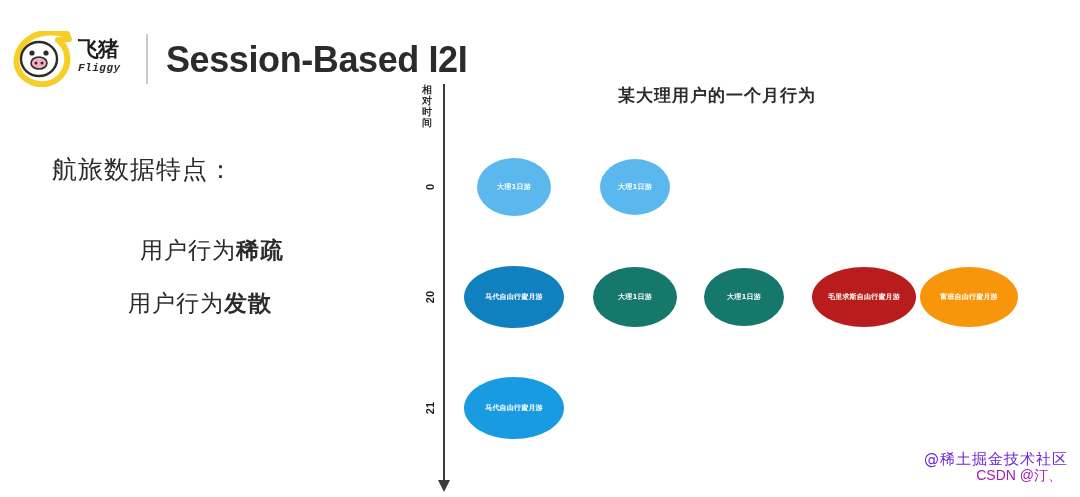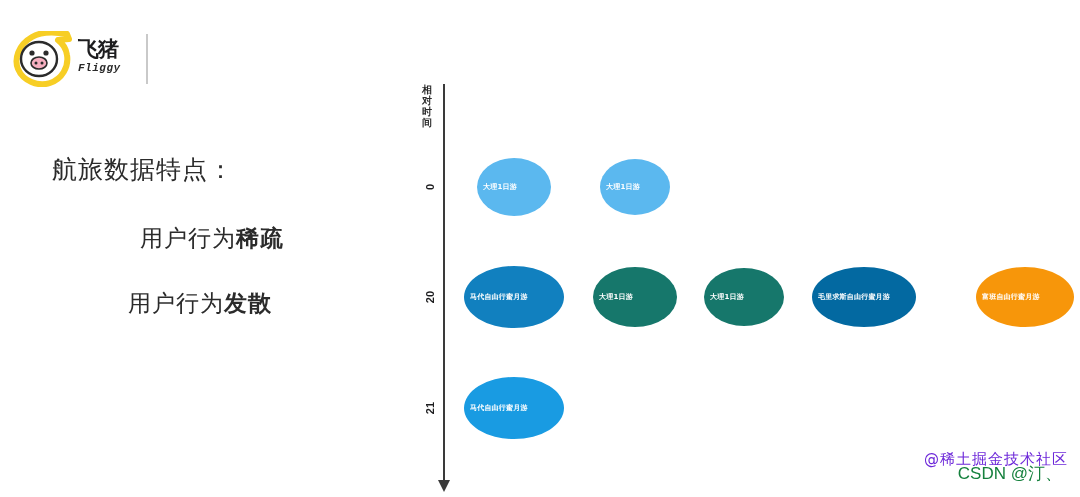--- a/index.html
+++ b/index.html
@@ -41,21 +41,21 @@
     position:absolute;left:52px;top:153px;
     font-family:"DejaVu Sans",sans-serif;
     font-size:25px;color:#2b2b2b;white-space:nowrap;letter-spacing:1px;
   }
   .bullet{
     position:absolute;
     font-family:"DejaVu Sans",sans-serif;
     font-size:23px;color:#2b2b2b;white-space:nowrap;letter-spacing:1px;
   }
   .bullet b{font-weight:bold;}
-  .bullet-1{left:140px;top:223px;}
+  .bullet-1{left:140px;top:235px;}
   .bullet-2{left:128px;top:288px;}
 
   
   .chart{position:absolute;left:400px;top:72px;width:680px;height:425px;}
 
   .chart-title{
     position:absolute;left:218px;top:12px;
     font-family:"DejaVu Sans",sans-serif;
     font-size:17px;font-weight:bold;color:#2b2b2b;white-space:nowrap;letter-spacing:1px;
   }
@@ -83,38 +83,38 @@
   .tick span{
     display:block;
     font-family:"Liberation Sans",sans-serif;
     font-size:11px;font-weight:bold;color:#1d1d1f;
     transform:rotate(-90deg);transform-origin:50% 50%;
     line-height:16px;text-align:center;white-space:nowrap;
   }
 
   .ellipse{
     position:absolute;border-radius:50%;
-    display:flex;align-items:center;
+    display:flex;align-items:center;justify-content:center;
     color:#ffffff;text-align:center;
     font-family:"DejaVu Sans",sans-serif;
     font-size:7px;font-weight:bold;
     letter-spacing:0.2px;line-height:9px;
     padding:0 6px;box-sizing:border-box;
   }
 
   
   .watermark{
     position:absolute;right:12px;bottom:28px;
     font-family:"DejaVu Sans",sans-serif;
     font-size:15px;color:#6d28d9;white-space:nowrap;letter-spacing:1px;
   }
   .watermark-sub{
     position:absolute;right:18px;bottom:12px;
     font-family:"Liberation Sans",sans-serif;
-    font-size:17px;color:#15803d;white-space:nowrap;
+    font-size:14px;color:#a21caf;white-space:nowrap;
   }
 </style>
 </head>
 <body>
 
 <div class="header">
 
   <div class="logo-mark">
     <svg width="62" height="56" viewBox="0 0 62 56">
       <path d="M55 3 C44 1 30 0 20 6 C6 14 2 28 6 38 C11 50 26 56 38 52 C50 48 57 36 55 24 C54 17 50 12 46 9 L57 8 Z" fill="none" stroke="#F7CE25" stroke-width="6" stroke-linejoin="round"></path>
@@ -127,34 +127,36 @@
     </svg>
   </div>
 
   <div class="logo-word">
     <div class="cn">飞猪</div>
     <div class="en">Fliggy</div>
   </div>
 
   <div class="divider"></div>
 
+  <div class="page-title">Session-Based I2I</div>
 </div>
 
 <div class="lead">航旅数据特点：</div>
 
 <div class="bullet bullet-1">
   <span>用户行为</span><b>稀疏</b>
 </div>
 
 <div class="bullet bullet-2">
   <span>用户行为</span><b>发散</b>
 </div>
 
 <div class="chart">
 
+  <div class="chart-title">某大理用户的一个月行为</div>
 
   <div class="axis-label">相对时间</div>
 
   <div class="axis-line"></div>
   <div class="axis-arrow"></div>
 
   <div id="ticks">
       <div class="tick" style="top: 107px;">
         <span>0</span>
       </div>
@@ -174,24 +176,24 @@
       </div>
       <div class="ellipse" style="width: 100px; height: 62px; background: rgb(17, 128, 191); left: 64px; top: 194px;">
         <span>马代自由行蜜月游</span>
       </div>
       <div class="ellipse" style="width: 84px; height: 60px; background: rgb(22, 119, 107); left: 193px; top: 195px;">
         <span>大理1日游</span>
       </div>
       <div class="ellipse" style="width: 80px; height: 58px; background: rgb(22, 119, 107); left: 304px; top: 196px;">
         <span>大理1日游</span>
       </div>
-      <div class="ellipse" style="width: 104px; height: 60px; background: #0369a1; left: 412px; top: 195px;">
+      <div class="ellipse" style="width: 104px; height: 60px; background: #b91c1c; left: 412px; top: 195px;">
         <span>毛里求斯自由行蜜月游</span>
       </div>
-      <div class="ellipse" style="width: 98px; height: 60px; background: rgb(247, 150, 10); left: 576px; top: 195px;">
+      <div class="ellipse" style="width: 98px; height: 60px; background: rgb(247, 150, 10); left: 520px; top: 195px;">
         <span>富班自由行蜜月游</span>
       </div>
       <div class="ellipse" style="width: 100px; height: 62px; background: rgb(25, 155, 226); left: 64px; top: 305px;">
         <span>马代自由行蜜月游</span>
       </div>
     </div>
 </div>
 
 <div class="watermark">@稀土掘金技术社区</div>
 <div class="watermark-sub">CSDN @汀、</div>

